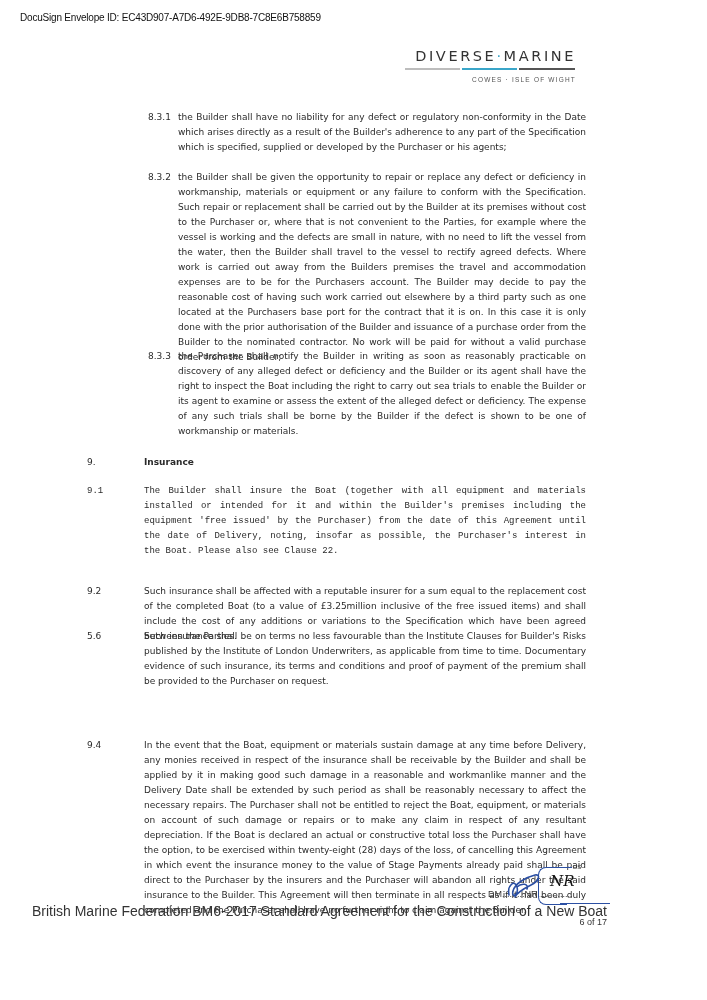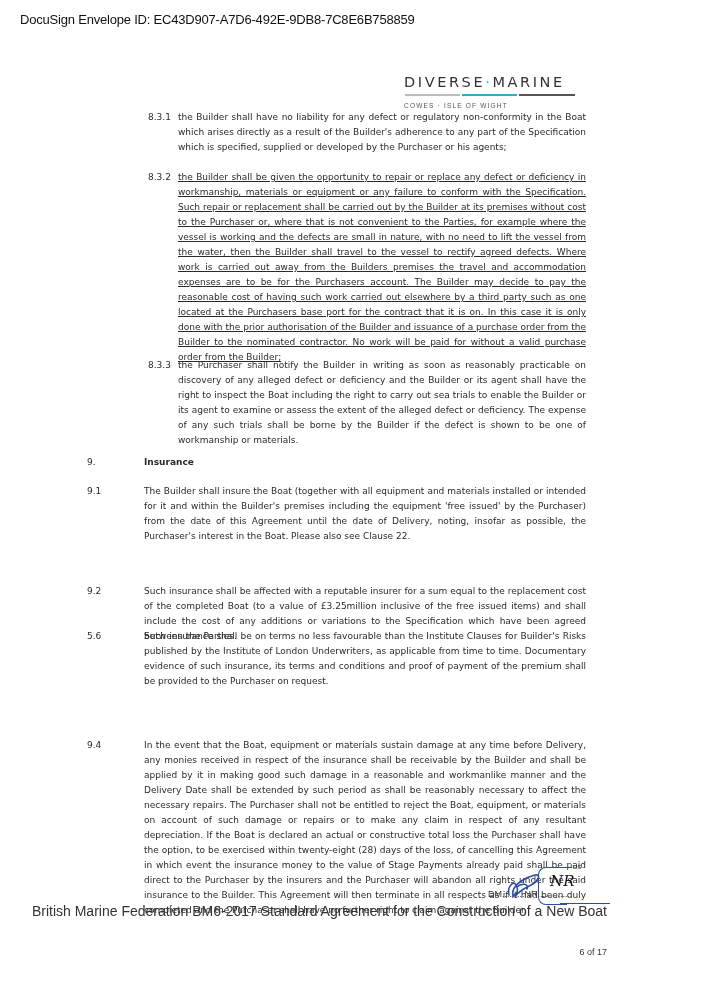--- a/index.html
+++ b/index.html
@@ -1,20 +1,20 @@
 <!DOCTYPE html>
 <html><head>
 <meta charset="utf-8">
 <style>
   html, body { margin: 0; padding: 0; background: #ffffff; }
   body { width: 707px; height: 1000px; position: relative; overflow: hidden;
          font-family: "Liberation Sans", sans-serif; color: #222; }
   .envelope { position: absolute; left: 20px; top: 12px; font-family: "Liberation Sans", sans-serif;
-              font-size: 13px; color: #111; letter-spacing: -0.2px; }
-  .logo { position: absolute; left: 404px; top: 74px; width: 172px; text-align: left; }
+              font-size: 10px; color: #111; letter-spacing: -0.2px; }
+  .logo { position: absolute; left: 404px; top: 48px; width: 172px; text-align: right; }
   .logo-title { font-family: "DejaVu Sans", sans-serif; font-size: 14.5px; letter-spacing: 2.6px; color: #333; }
   .logo-title .dot { color: #3aa6c9; }
   .logo-bars { display: flex; justify-content: center; margin-top: 4px; height: 2px; }
   .logo-bars span { display: block; height: 2px; margin: 0 1px; }
   .bar-a { width: 55px; background: #bdbdbd; }
   .bar-b { width: 55px; background: #3aa6c9; }
   .bar-c { width: 56px; background: #555; }
   .logo-sub { font-size: 6.5px; letter-spacing: 1.2px; color: #555; margin-top: 6px; }
 
   .doc { font-family: "DejaVu Sans", sans-serif; font-size: 9px; color: #2a2a2a; }
@@ -24,21 +24,21 @@
 
   .sub .num { left: -30px; }
   .main .num { left: -57px; }
 
   .heading { position: absolute; left: 87px; top: 457px; font-size: 9px; }
   .heading .hnum { position: absolute; left: 0; }
   .heading .htext { position: absolute; left: 57px; white-space: nowrap; font-weight: bold; }
 
   .sign-row { position: absolute; left: 488px; top: 889px; font-size: 9px; color: #333; white-space: nowrap; }
   .footer-line { position: absolute; right: 100px; top: 903px; font-size: 14px; color: #333; white-space: nowrap; }
-  .footer-page { position: absolute; right: 100px; top: 947px; font-size: 9px; color: #333; }
+  .footer-page { position: absolute; right: 100px; top: 917px; font-size: 9px; color: #333; }
   .ds-box { position: absolute; left: 538px; top: 867px; width: 28px; height: 36px;
             border: 1.3px solid #2b4fa3; border-right: none; border-radius: 8px 0 0 8px; }
   .ds-label { position: absolute; left: 573px; top: 864px; font-size: 6px; color: #333; }
   .ds-line { position: absolute; left: 560px; top: 867px; width: 12px; height: 0; border-top: 1.3px solid #2b4fa3; }
   .ds-line2 { position: absolute; left: 560px; top: 903px; width: 50px; height: 0; border-top: 1.3px solid #2b4fa3; }
   .init-nr { position: absolute; left: 550px; top: 872px; font-family: "DejaVu Serif", serif;
              font-style: italic; font-size: 15px; color: #111; }
   .sig-dm { position: absolute; left: 505px; top: 873px; width: 38px; height: 28px; }
 </style>
 </head>
@@ -53,39 +53,39 @@
     <span class="bar-b"></span>
     <span class="bar-c"></span>
   </div>
   <div class="logo-sub">COWES · ISLE OF WIGHT</div>
 </div>
 
 <div class="doc">
 
   <div class="clause sub" style="left:178px; top:110px; width:408px;">
     <span class="num">8.3.1</span>
-    <span class="text">the Builder shall have no liability for any defect or regulatory non-conformity in the Boat which arises directly as a result of the Builder's adherence to any part of the Specification which is specified, supplied or developed by the Purchaser or his agents;</span>
+    <span class="text">the Builder shall have no liability for any defect or regulatory non-conformity in the Date which arises directly as a result of the Builder's adherence to any part of the Specification which is specified, supplied or developed by the Purchaser or his agents;</span>
   </div>
 
-  <div class="clause sub" style="left:178px; top:170px; width:408px;text-decoration:underline;">
+  <div class="clause sub" style="left:178px; top:170px; width:408px;">
     <span class="num">8.3.2</span>
     <span class="text">the Builder shall be given the opportunity to repair or replace any defect or deficiency in workmanship, materials or equipment or any failure to conform with the Specification.  Such repair or replacement shall be carried out by the Builder at its premises without cost to the Purchaser or, where that is not convenient to the Parties, for example where the vessel is working and the defects are small in nature, with no need to lift the vessel from the water, then the Builder shall travel to the vessel to rectify agreed defects. Where work is carried out away from the Builders premises the travel and accommodation expenses are to be for the Purchasers account.  The Builder may decide to pay the reasonable cost of having such work carried out elsewhere by a third party such as one located at the Purchasers base port for the contract that it is on. In this case it is only done with the prior authorisation of the Builder and issuance of a purchase order from the Builder to the nominated contractor.  No work will be paid for without a valid purchase order from the Builder;</span>
   </div>
 
-  <div class="clause sub" style="left:178px; top:358px; width:408px;">
+  <div class="clause sub" style="left:178px; top:349px; width:408px;">
     <span class="num">8.3.3</span>
     <span class="text">the Purchaser shall notify the Builder in writing as soon as reasonably practicable on discovery of any alleged defect or deficiency and the Builder or its agent shall have the right to inspect the Boat including the right to carry out sea trials to enable the Builder or its agent to examine or assess the extent of the alleged defect or deficiency.  The expense of any such trials shall be borne by the Builder if the defect is shown to be one of workmanship or materials.</span>
   </div>
 
   <div class="heading">
     <span class="hnum">9.</span>
     <span class="htext">Insurance</span>
   </div>
 
-  <div class="clause main" style="left:144px; top:484px; width:442px;">
+  <div class="clause main" style="left:144px; top:484px; width:442px;font-family:Liberation Mono, monospace;">
     <span class="num">9.1</span>
     <span class="text">The Builder shall insure the Boat (together with all equipment and materials installed or intended for it and within the Builder's premises including the equipment 'free issued' by the Purchaser) from the date of this Agreement until the date of Delivery, noting, insofar as possible, the Purchaser's interest in the Boat. Please also see Clause 22.</span>
   </div>
 
   <div class="clause main" style="left:144px; top:584px; width:442px;">
     <span class="num">9.2</span>
     <span class="text">Such insurance shall be affected with a reputable insurer for a sum equal to the replacement cost of the completed Boat (to a value of £3.25million inclusive of the free issued items) and shall include the cost of any additions or variations to the Specification which have been agreed between the Parties.</span>
   </div>
 
   <div class="clause main" style="left:144px; top:629px; width:442px;">

